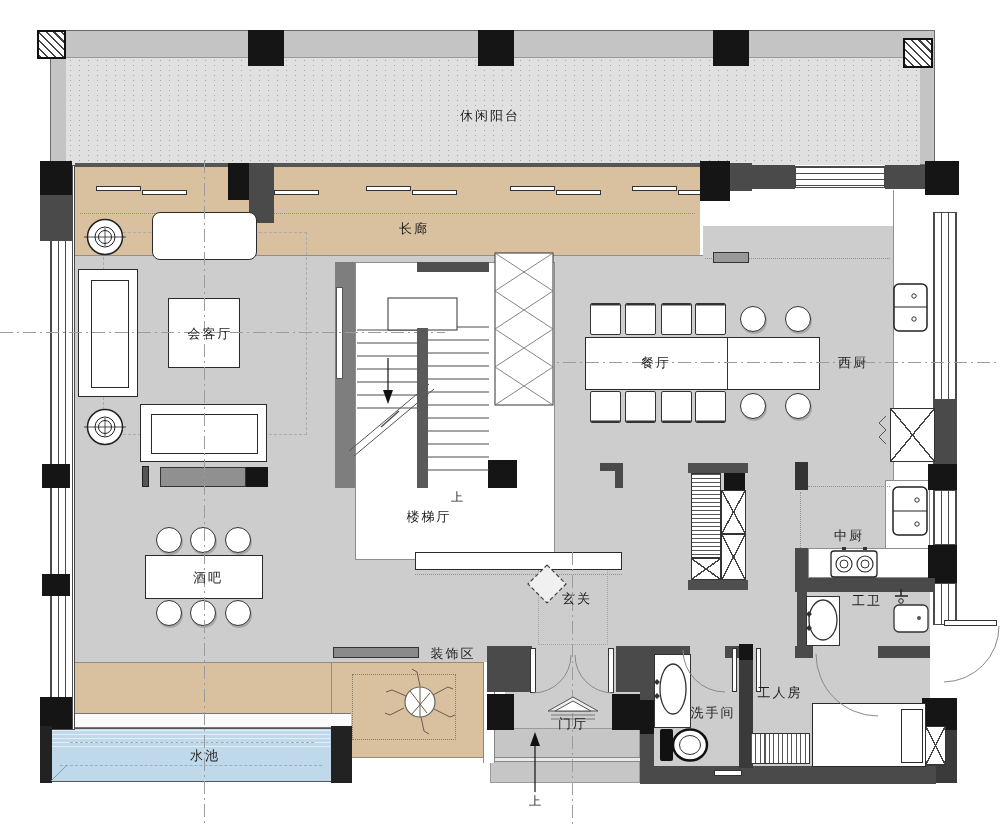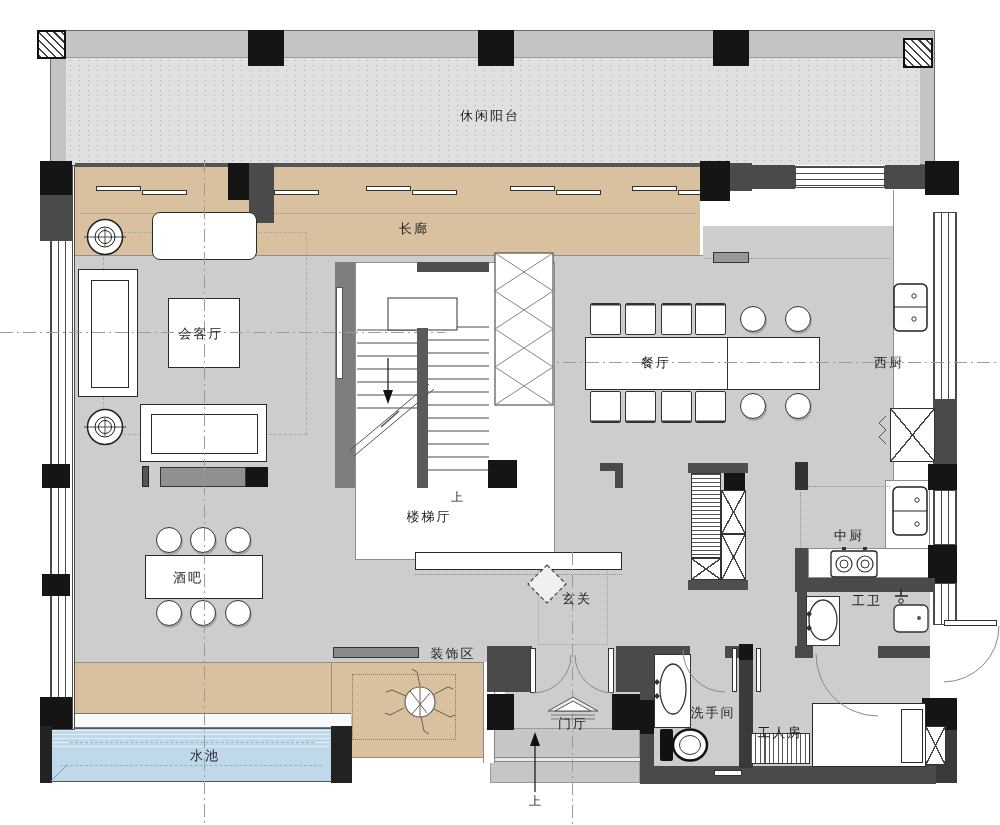--- a/index.html
+++ b/index.html
@@ -332,29 +332,29 @@
         <circle cx="914" cy="319" r="2.2" fill="none" stroke="#333"></circle>
     </g>
 
     <path d="M886,416 l-7,7 7,7 -7,7 7,7" stroke="#555" fill="none" stroke-width="1"></path>
 
     <path d="M51,781 L67,765" stroke="#7d99ad" stroke-width="1" fill="none"></path>
   </svg>
 
   <div class="lbl" style="left:490px;top:115px">休闲阳台</div>
   <div class="lbl" style="left:414px;top:228px">长廊</div>
-  <div class="lbl" style="left:201px;top:333px">会客厅</div>
+  <div class="lbl" style="left:210px;top:333px">会客厅</div>
   <div class="lbl" style="left:656px;top:362px">餐厅</div>
-  <div class="lbl" style="left:889px;top:362px">西厨</div>
+  <div class="lbl" style="left:853px;top:362px">西厨</div>
   <div class="lbl" style="left:429px;top:516px">楼梯厅</div>
   <div class="lbl sm" style="left:457px;top:497px">上</div>
   <div class="lbl" style="left:849px;top:535px">中厨</div>
-  <div class="lbl" style="left:188px;top:577px">酒吧</div>
+  <div class="lbl" style="left:208px;top:577px">酒吧</div>
   <div class="lbl" style="left:577px;top:598px">玄关</div>
   <div class="lbl" style="left:867px;top:600px">工卫</div>
   <div class="lbl" style="left:453px;top:653px">装饰区</div>
   <div class="lbl" style="left:713px;top:712px">洗手间</div>
-  <div class="lbl" style="left:780px;top:732px">工人房</div>
+  <div class="lbl" style="left:780px;top:692px">工人房</div>
   <div class="lbl" style="left:573px;top:723px">门厅</div>
   <div class="lbl" style="left:205px;top:755px">水池</div>
   <div class="lbl sm" style="left:535px;top:801px">上</div>
 
 </div>
 
 </body></html>

